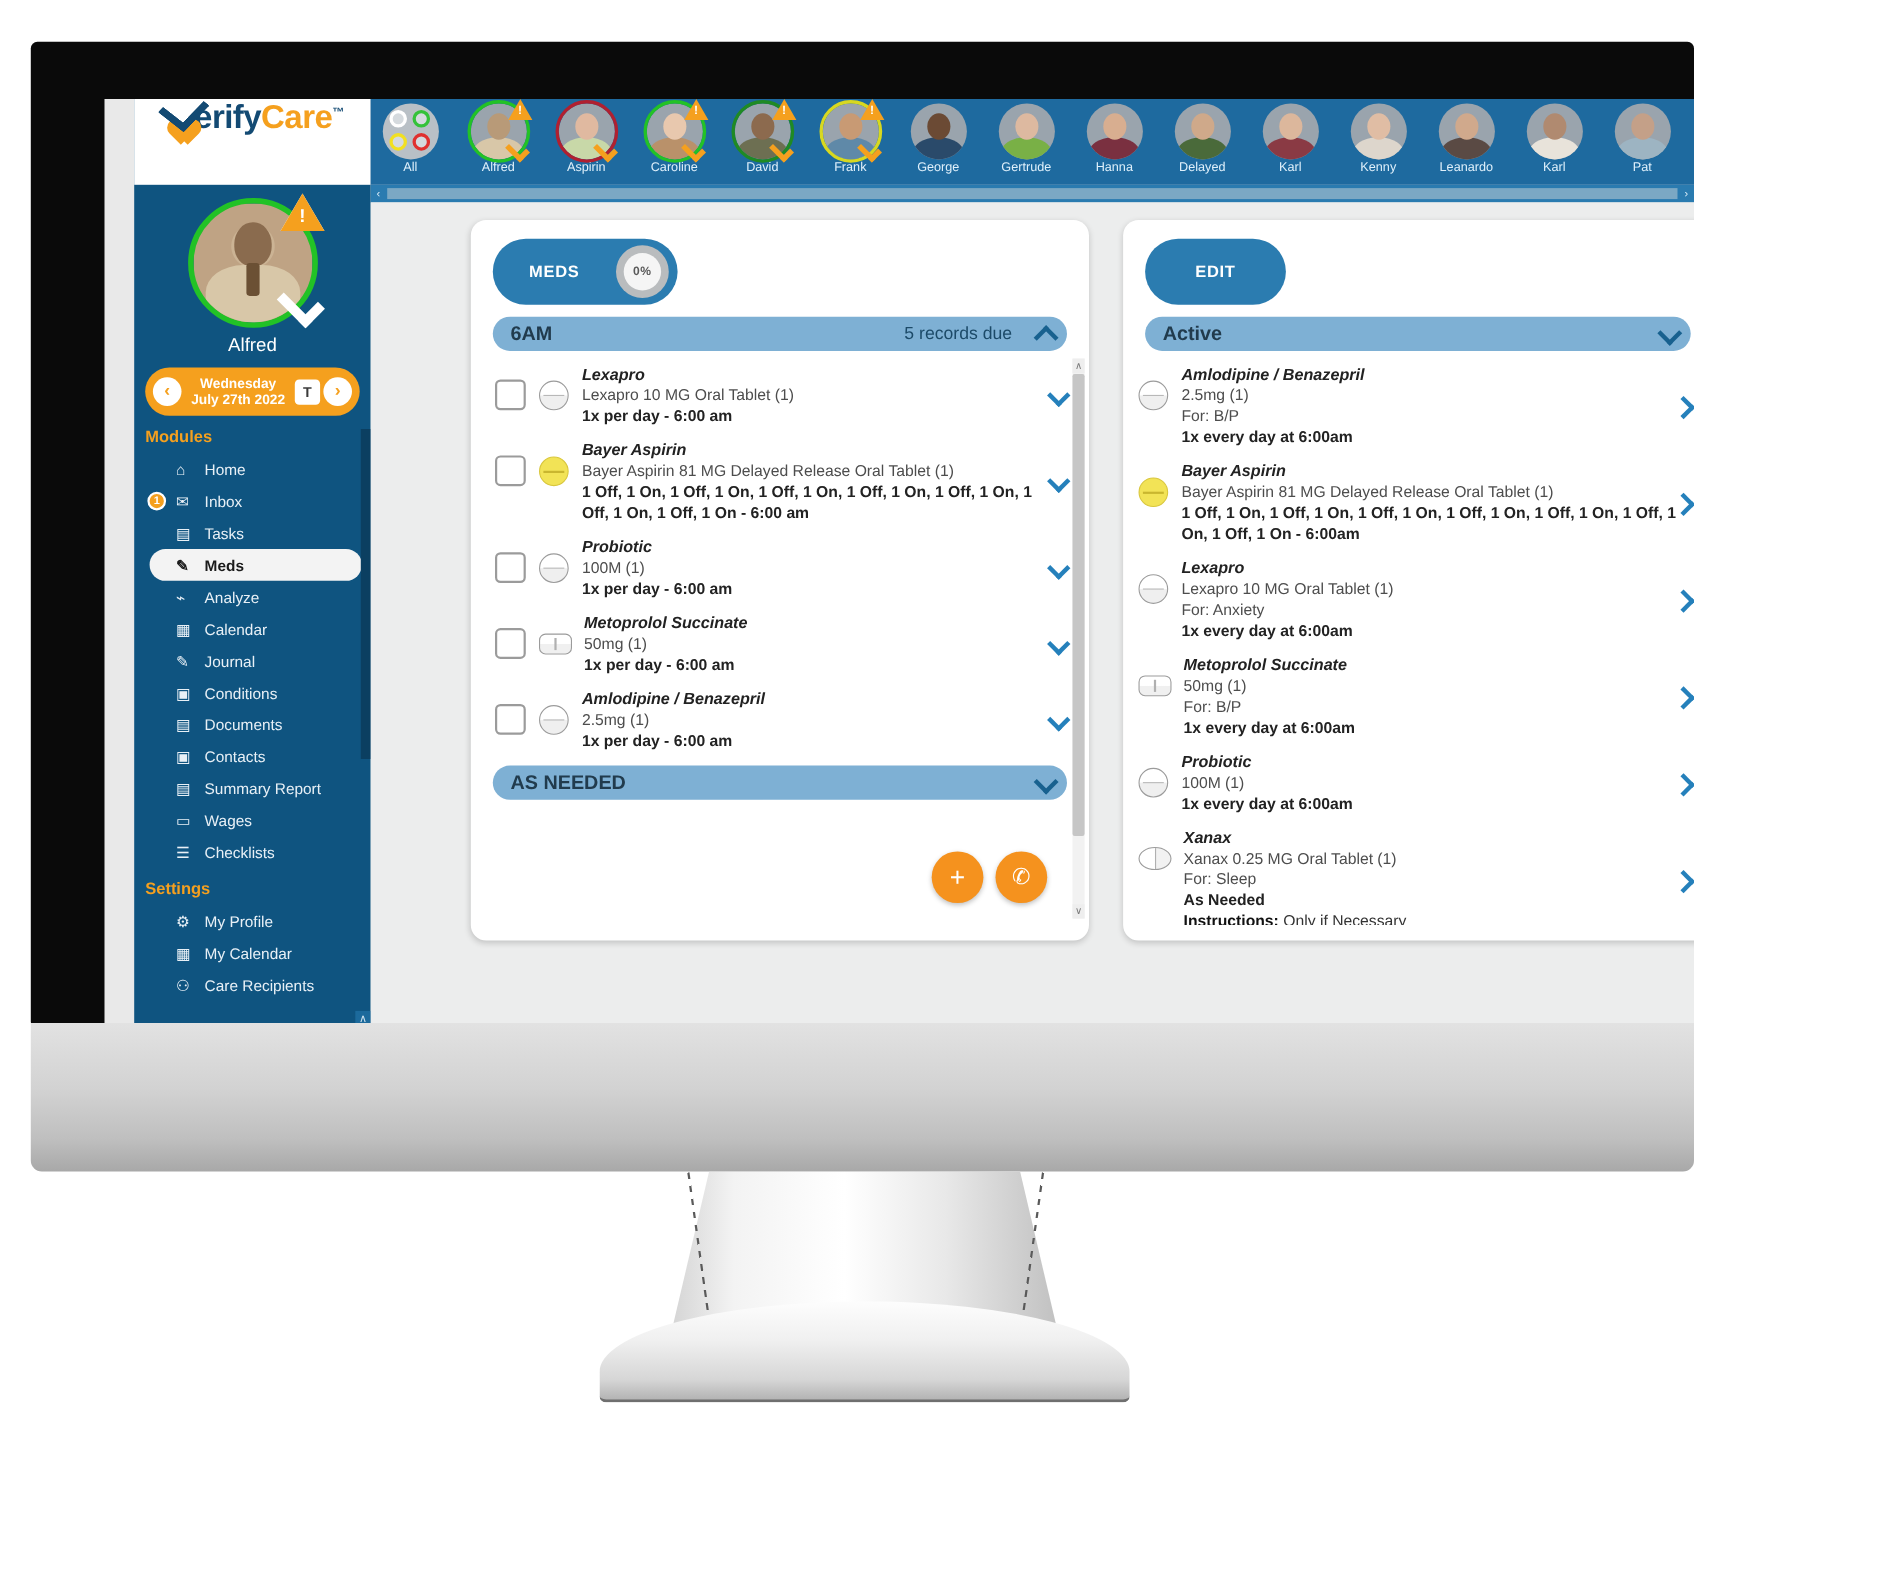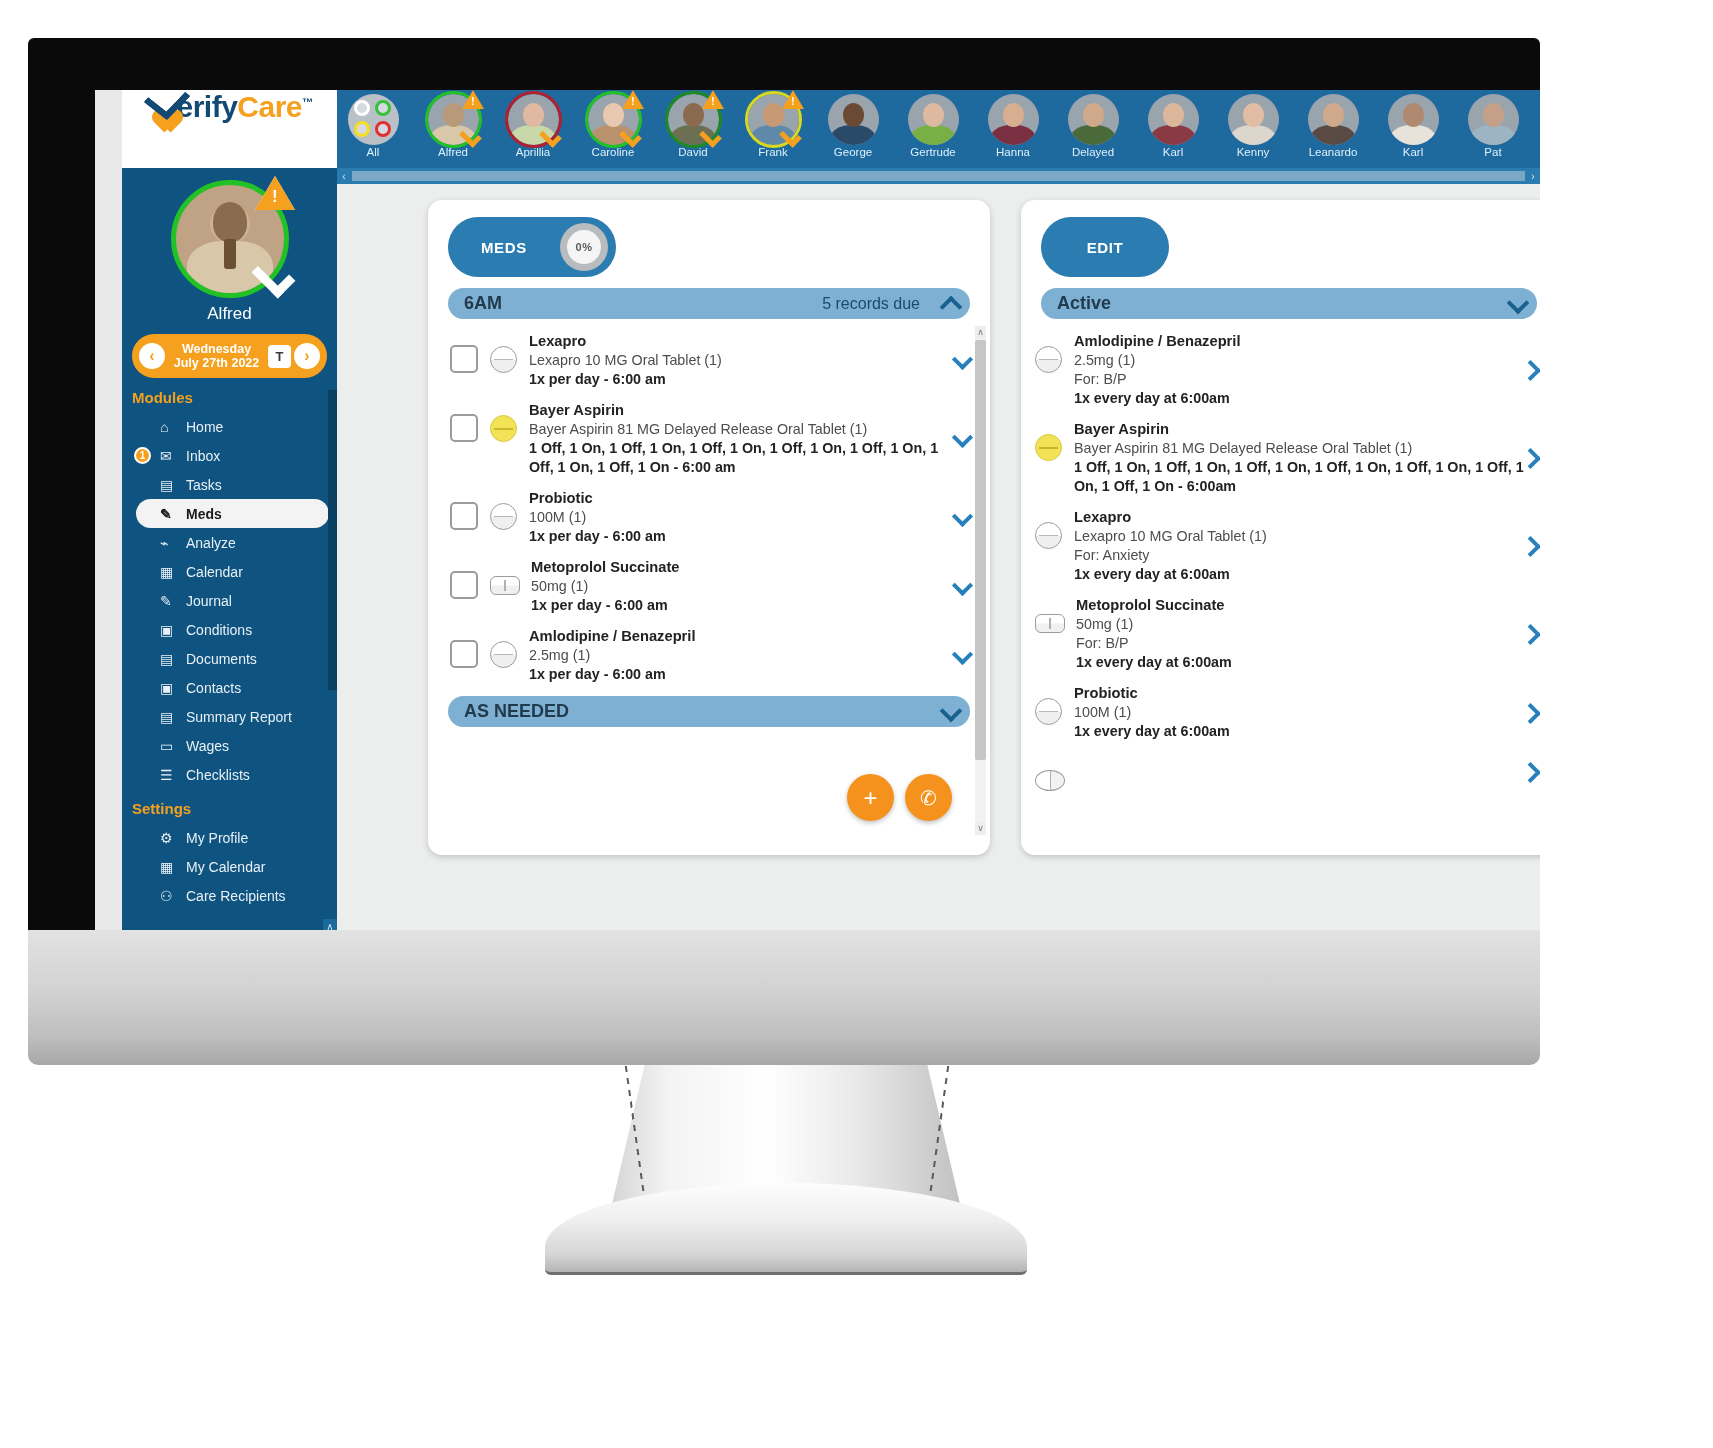--- a/index.html
+++ b/index.html
@@ -302,21 +302,21 @@
     width: 30px; height: 19px; border-radius: 6px; border: 1.6px solid #9b9b9b;
     background: linear-gradient(180deg,#ffffff 0 48%, #f0f0f0 52% 100%); margin-top: 4px;
   }
   .pill-caps::after { content:""; position:absolute; left:14px; top:8px; width:1.6px; height:11px; background:#b0b0b0;}
   .pill-oval {
     width: 30px; height: 21px; border-radius: 50%; border: 1.6px solid #9b9b9b;
     background: linear-gradient(90deg,#ffffff 0 48%, #f2f2f2 52% 100%); margin-top: 3px;
   }
   .pill-oval::after { content:""; position:absolute; left:14.5px; top:4px; width:1.6px; height:19px; background:#b0b0b0;}
   .med-txt { flex: 1; min-width: 0; }
-  .m-name { font-size: 14.7px; font-weight: bold; color: #222; line-height: 19px; }
+  .m-name { font-size: 14.7px; font-weight: bold; color: #222; line-height: 19px; font-style: italic; }
   .m-desc { font-size: 14.3px; color: #4d4d4d; line-height: 19px; }
   .m-sched { font-size: 14.3px; font-weight: bold; color: #222; line-height: 19px; }
   .m-instr { font-size: 14.3px; color: #333; line-height: 19px; }
   .m-instr b { color: #111; }
   .row-chev {
     position: absolute; right: 20px; top: 50%; width: 15px; height: 15px; margin-top: -9px;
   }
   .row-chev::after {
     content: ""; position: absolute; width: 11px; height: 11px;
     border-right: 4px solid #2580bb; border-bottom: 4px solid #2580bb;
@@ -478,21 +478,21 @@
           </div>
           <div class="person" style="left: 166px;">
             <div class="p-ava">
               <div class="disc">
                 <div class="bd" style="background: rgb(200, 216, 168);"></div>
                 <div class="hd" style="background: rgb(224, 185, 160);"></div>
               </div>
               <div class="p-ring" style="border-color: rgb(176, 32, 48);"></div>
               <div class="p-check"></div>
             </div>
-            <div class="p-name">Aprillia</div>
+            <div class="p-name">Aspirin</div>
           </div>
           <div class="person" style="left: 246px;">
             <div class="p-ava">
               <div class="disc">
                 <div class="bd" style="background: rgb(185, 145, 106);"></div>
                 <div class="hd" style="background: rgb(232, 200, 174);"></div>
               </div>
               <div class="p-ring" style="border-color: rgb(34, 194, 38);"></div>
               <div class="p-check"></div>
               <div class="p-alert">
@@ -779,20 +779,27 @@
                     <div class="m-name">Probiotic</div>
                     <div class="m-desc">100M (1)</div>
                     <div class="m-sched">1x every day at 6:00am</div>
                   </div>
                   <div class="row-chev right"></div>
                 </div>
                 <div class="med-row" style="padding-left: 14px;">
                   <div class="pill-ico">
                     <div class="pill-oval"></div>
                   </div>
+                  <div class="med-txt">
+                    <div class="m-name">Xanax</div>
+                    <div class="m-desc">Xanax 0.25 MG Oral Tablet (1)</div>
+                    <div class="m-desc">For: Sleep</div>
+                    <div class="m-sched">As Needed</div>
+                    <div class="m-instr"><b>Instructions:</b><span> Only if Necessary</span></div>
+                  </div>
                   <div class="row-chev right"></div>
                 </div>
               </div>
 
           </div>
 
         </div>
 
       </div>
     </div>

